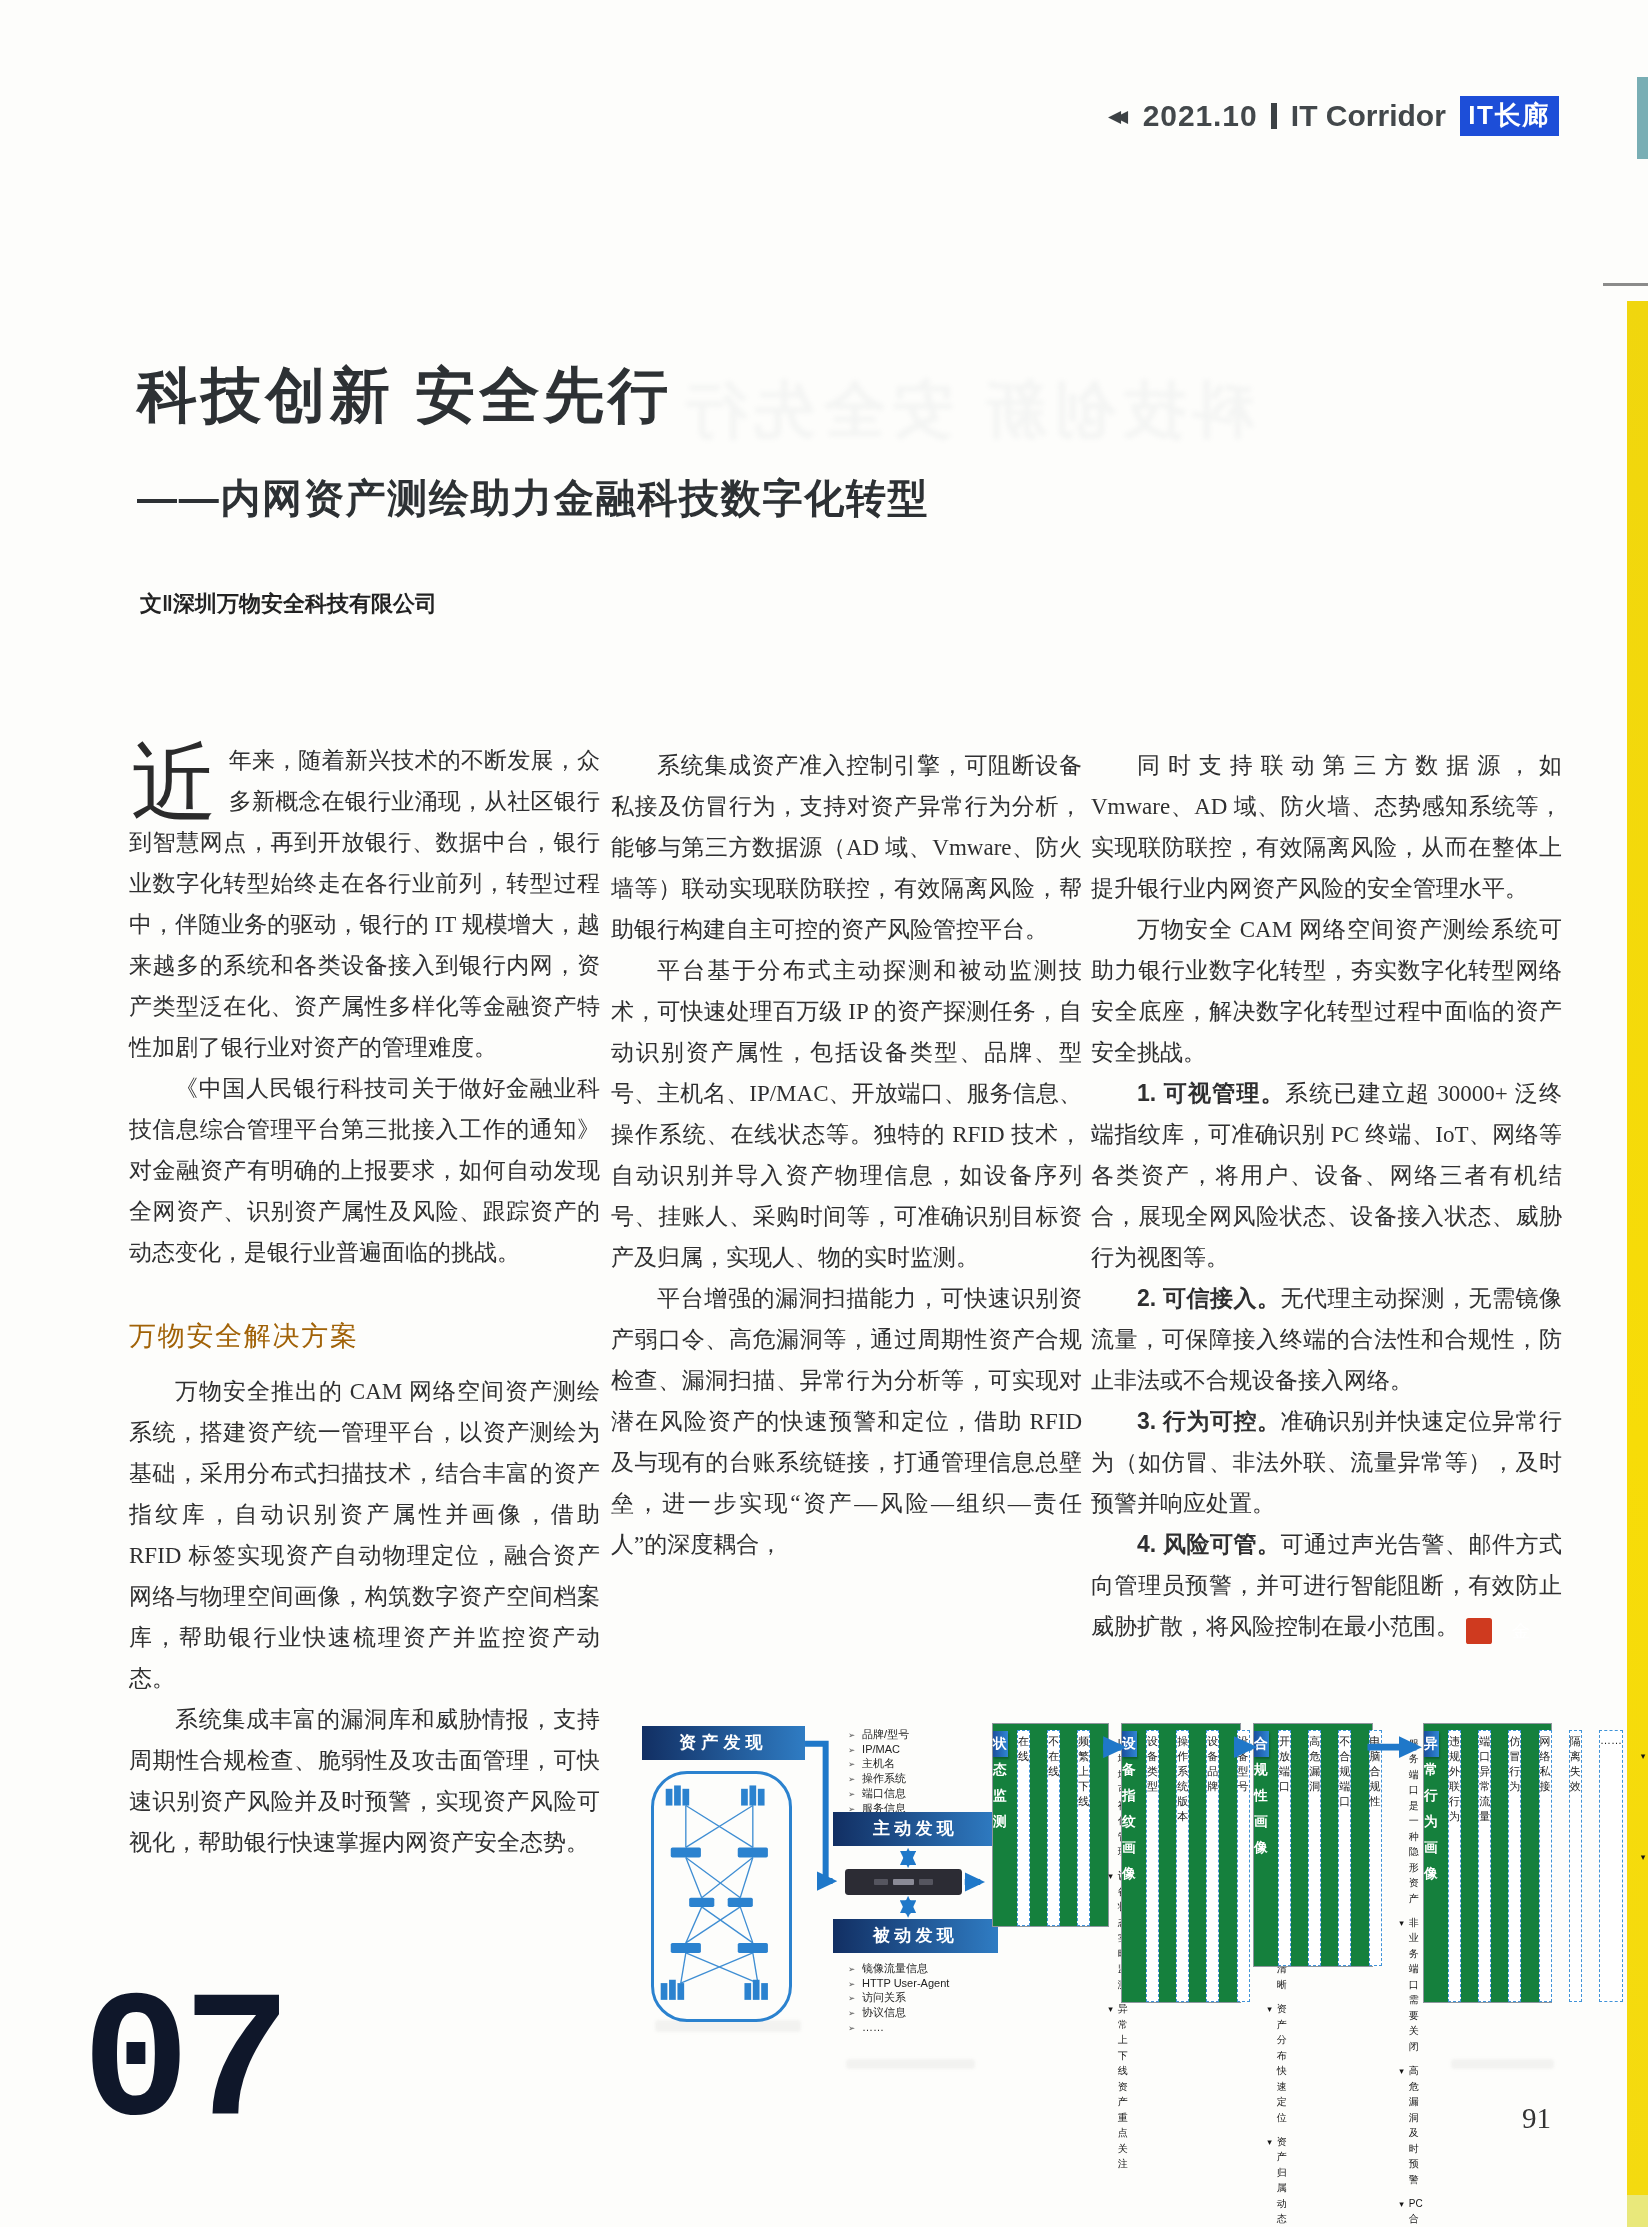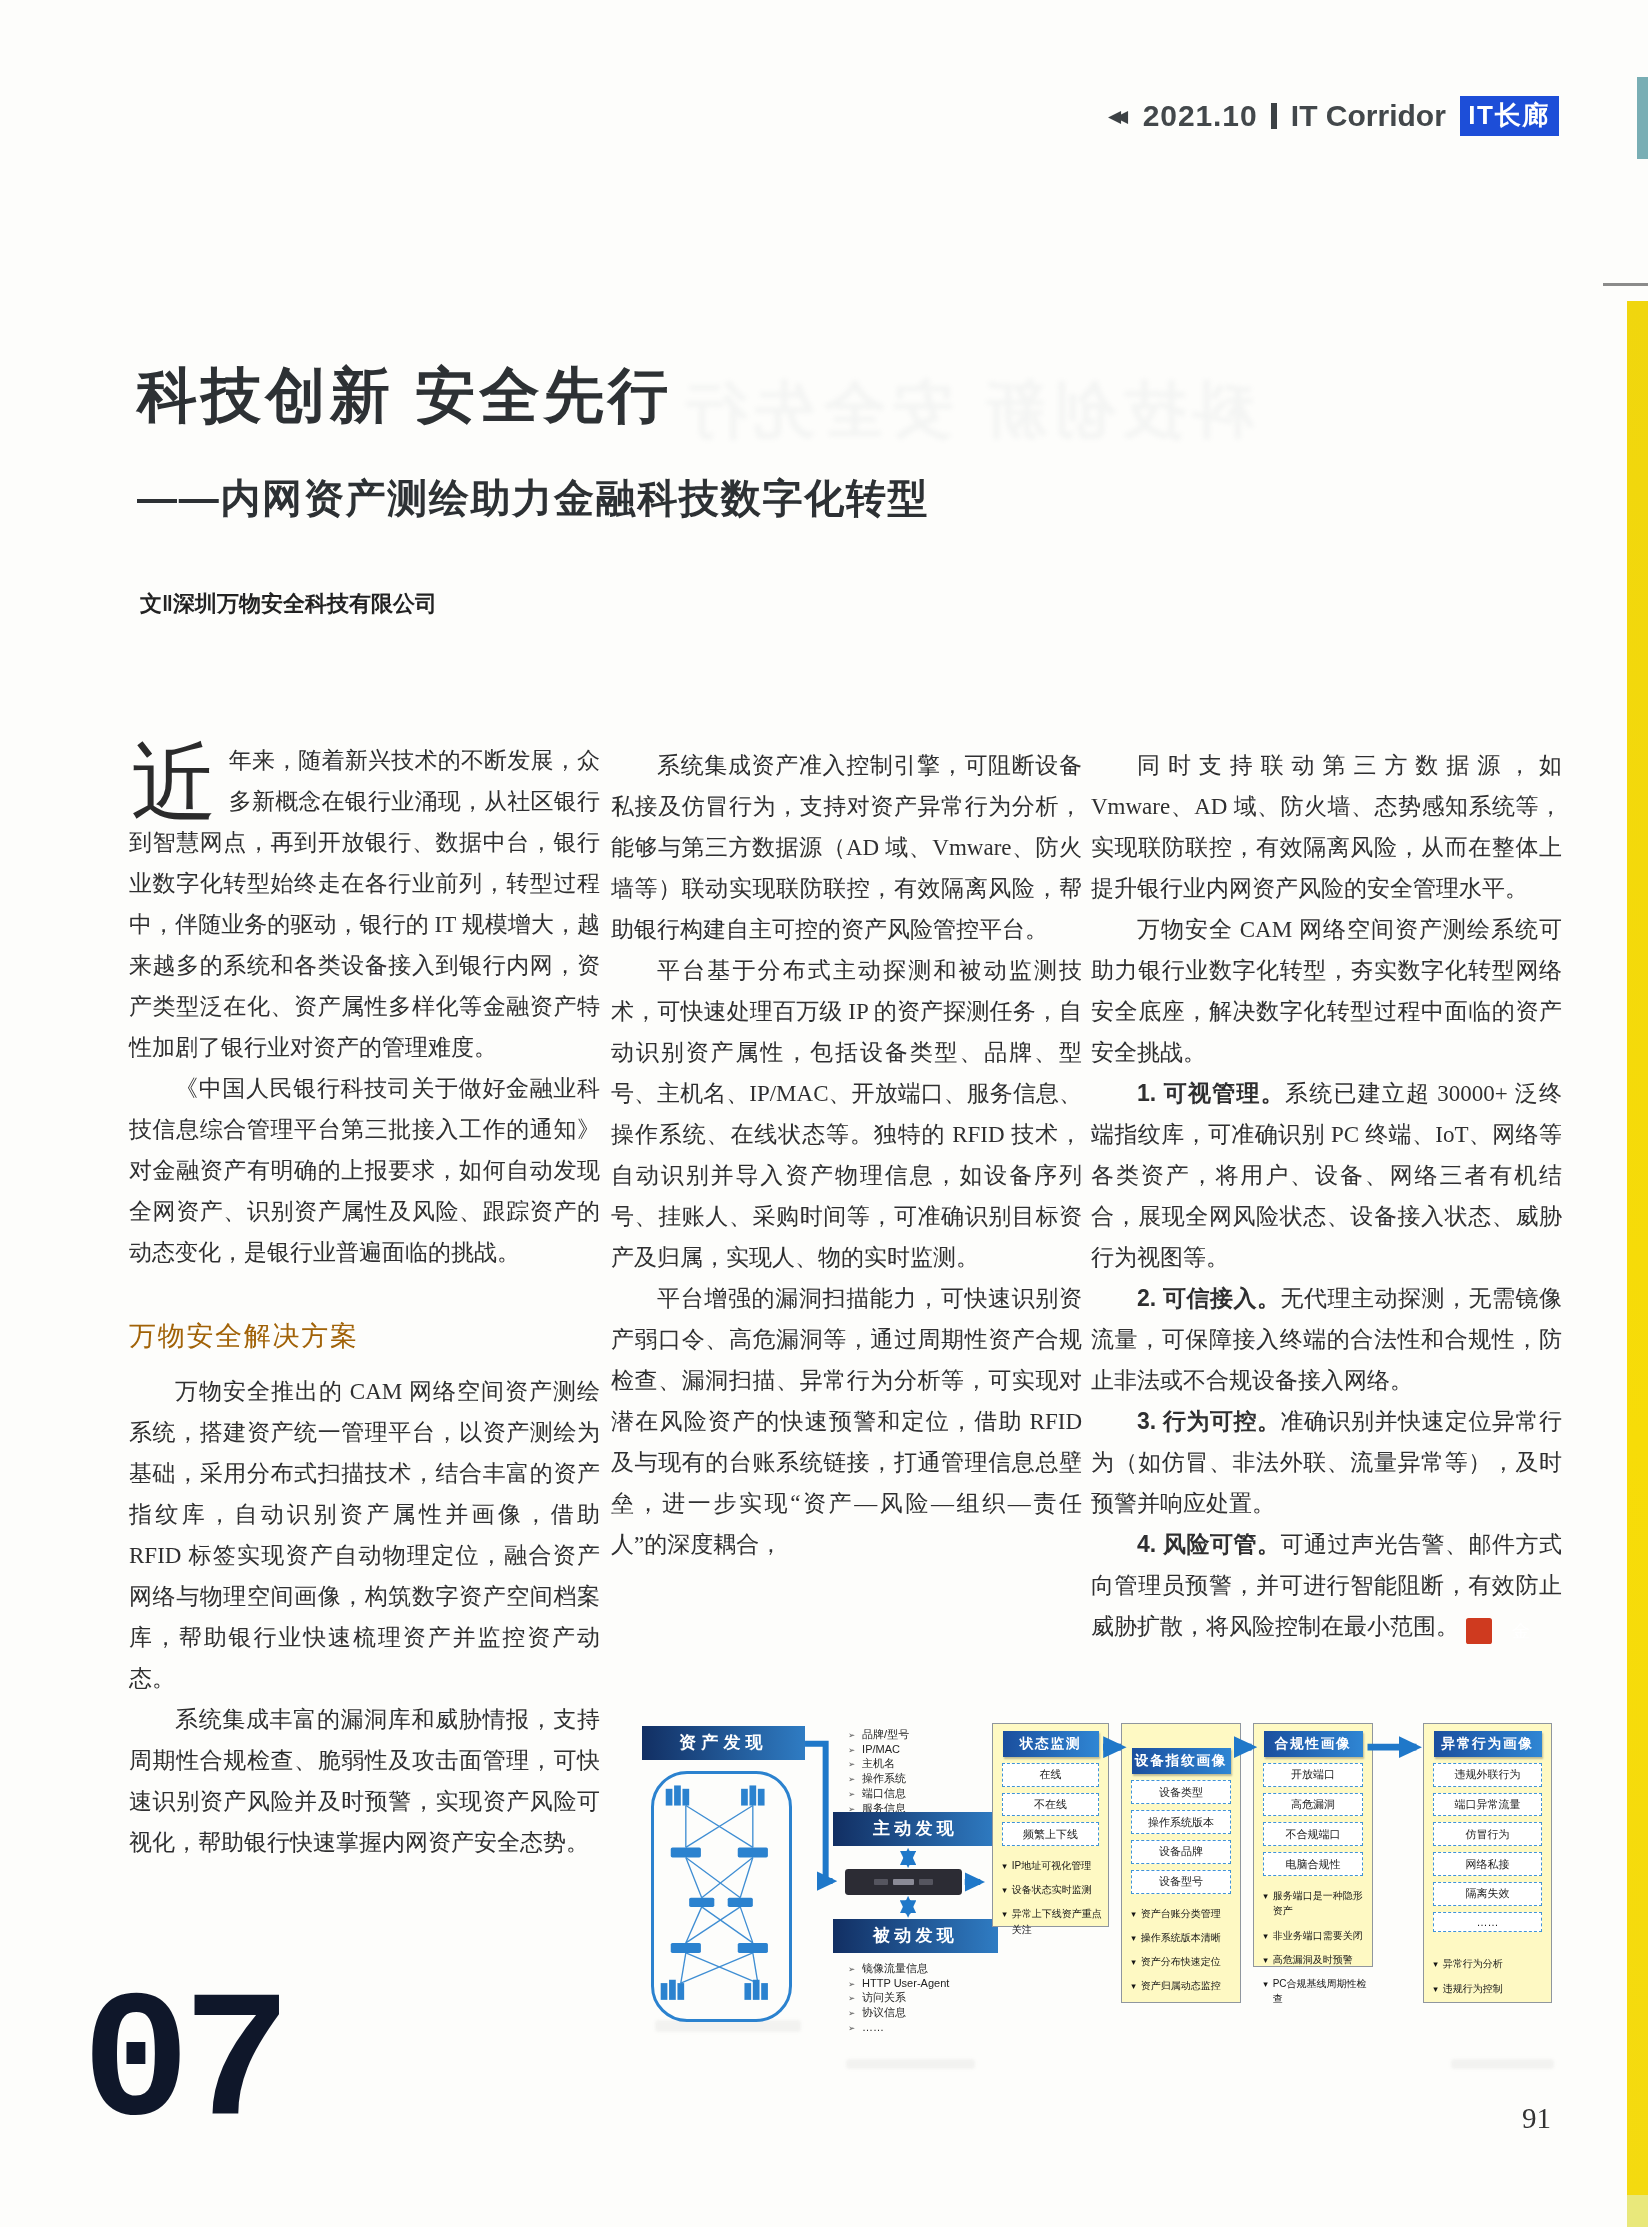--- a/index.html
+++ b/index.html
@@ -65,32 +65,32 @@
                 border-radius:3.4px;display:flex;align-items:center;justify-content:center;gap:5.2px;}
   .dg-appliance i{display:block;width:13.7px;height:6.9px;background:#55555f;border-radius:0.9px;}
   .dg-appliance i.lit{background:#8a8a96;width:20.6px;}
 
   .dg-list{position:absolute;list-style:none;margin:0;padding:0;font-size:11px;color:#222;}
   .dg-list li{display:flex;gap:6.9px;line-height:13.7px;}
   .dg-list .ab::before{content:"➢";font-size:8.6px;color:#555;}
   .dg-list1{left:213px;top:12px;width:129px;}
   .dg-list2{left:213px;top:246px;width:113px;}
 
-  .panel{position:absolute;top:6.9px;border:1.7px solid #8f969e;background:#fef9c3;box-sizing:border-box;
-         display:flex;flex-direction:column;}
+  .panel{position:absolute;top:6.9px;border:1.7px solid #8f969e;background:#15803d;box-sizing:border-box;
+         display:flex;flex-direction:row;}
   .panel-head{margin:6.9px auto 0;width:calc(100% - 19px);height:26px;line-height:26px;font-size:13.7px;
               letter-spacing:1.7px;color:#fff;font-weight:700;text-align:center;
               background:linear-gradient(90deg,#1b4f9e,#2f86d4);box-shadow:0.9px 1.7px 1.7px rgba(0,0,0,.25);}
   .pitem{margin:6px 8.6px 0;border:1.7px dashed #3f93d8;font-size:11px;color:#1b1b1b;text-align:center;
          padding:3.4px 0;background:#fff;}
   .pnotes{padding:12px 5.2px 0 7.7px;}
   .pnote{display:flex;gap:3.4px;font-size:10px;color:#161616;line-height:1.55;margin-bottom:8.6px;text-align:left;}
   .pnote .tri::before{content:"▼";font-size:7.7px;}
   .panel1{left:357px;width:117px;height:204px;}
-  .panel2{left:486px;width:120px;height:280px;justify-content:flex-end;}
+  .panel2{left:486px;width:120px;height:280px;}
   .panel3{left:618px;width:120px;height:244px;}
   .panel4{left:788px;width:129px;height:280px;}
   .panel4 .pnotes{padding-top:24px;}
 
   .connectors{position:absolute;left:0;top:0;pointer-events:none;}
   .smudge{position:absolute;background:rgba(60,60,60,.06);filter:blur(1.7px);border-radius:3.4px;}
 </style>
 </head>
 <body>
 

